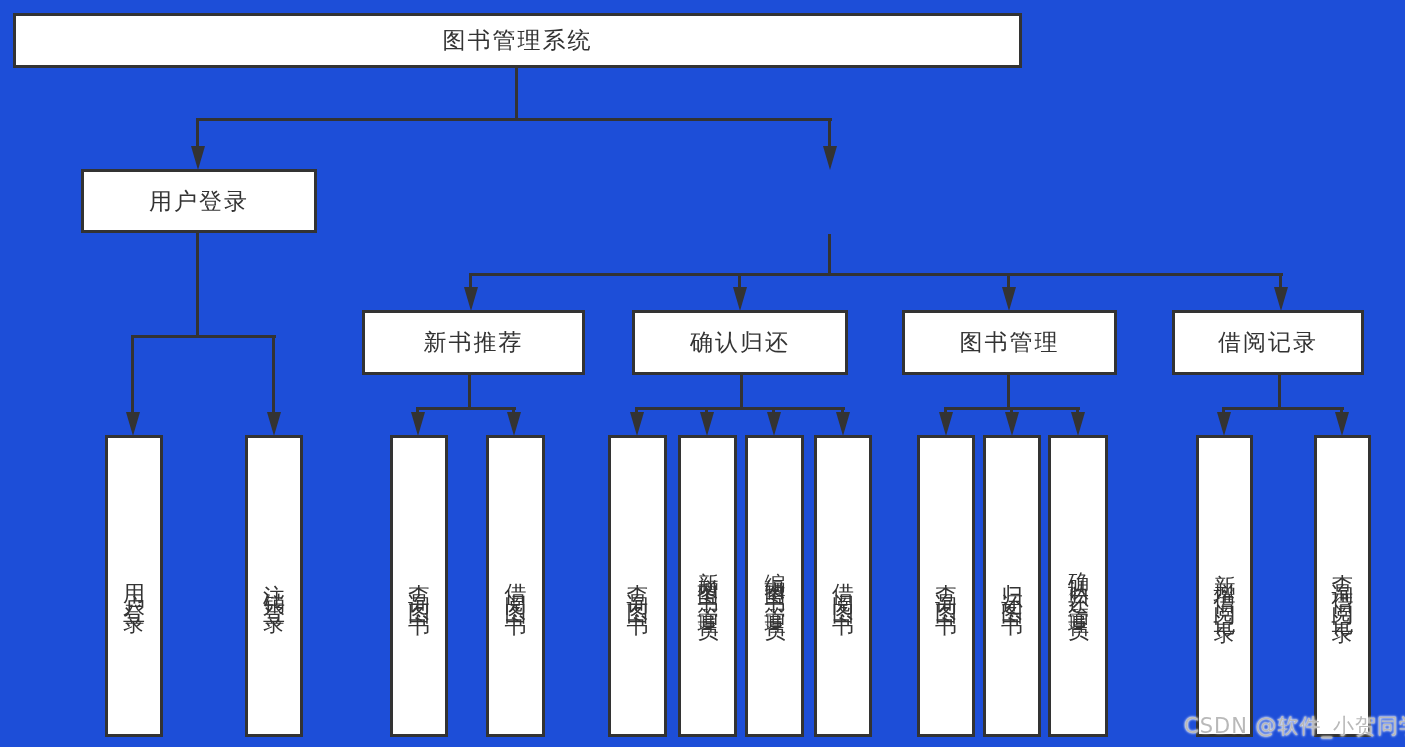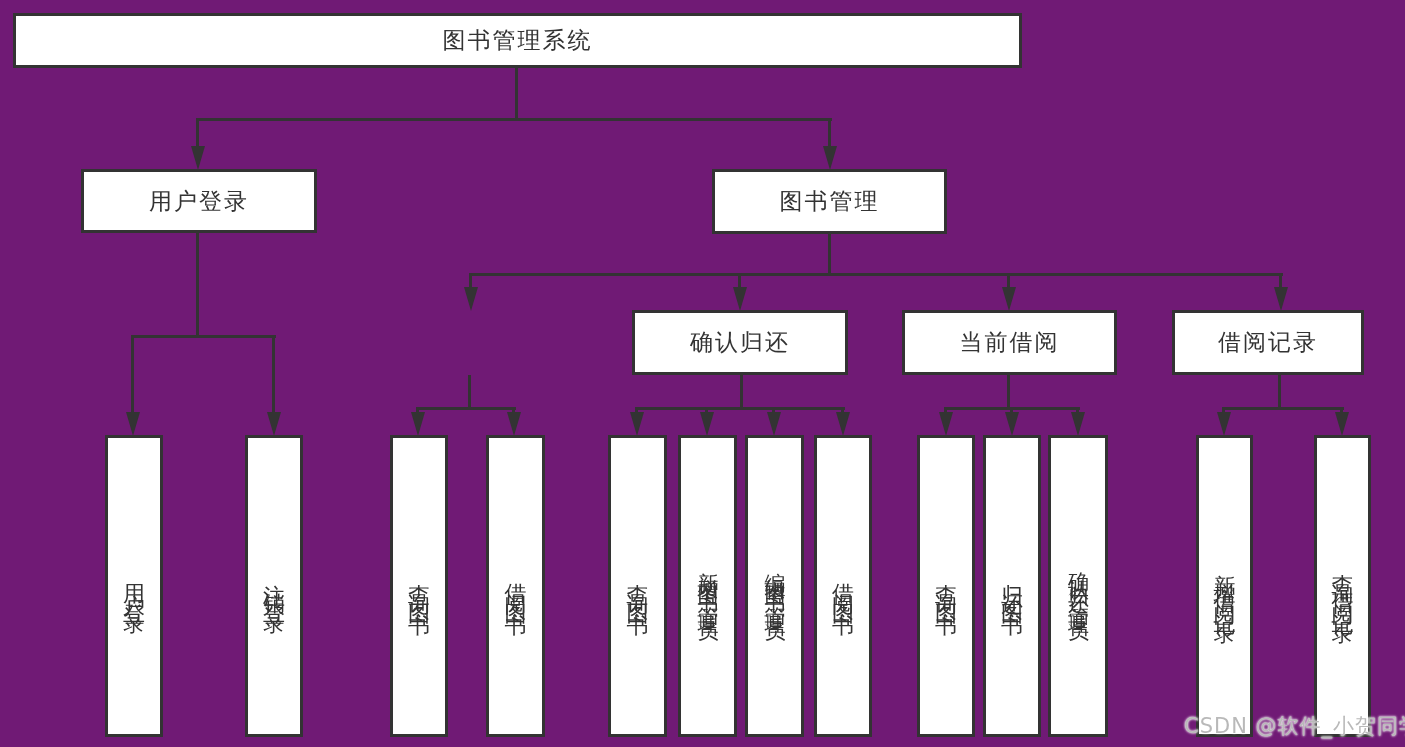--- a/index.html
+++ b/index.html
@@ -1,18 +1,18 @@
 <!DOCTYPE html>
 <html><head>
 <meta charset="utf-8">
 <style>
   :root { --line:#333333; --text:#333333; }
   html,body { margin:0; padding:0; background:#ffffff; }
   .canvas {
-    position:relative; width:1405px; height:747px; background:#701a75;
+    position:relative; width:1405px; height:747px; background:#1d4ed8;
     font-family:"DejaVu Sans","Liberation Sans",sans-serif; overflow:hidden;
   }
   .box {
     position:absolute; box-sizing:border-box; border:3px solid var(--line);
     background:#ffffff; color:var(--text);
     display:flex; align-items:center; justify-content:center;
   }
   .hbox { font-size:23px; letter-spacing:2px; white-space:nowrap; }
   .leaf {
     writing-mode:vertical-rl; text-orientation:mixed;
@@ -34,24 +34,24 @@
   }
 </style>
 </head>
 <body>
 
 <div class="canvas">
 
   <div class="box hbox" style="left:13px; top:13px; width:1009px; height:55px;">图书管理系统</div>
 
   <div class="box hbox" style="left:81px; top:169px; width:236px; height:64px;">用户登录</div>
-  <div class="box hbox" style="left:712px; top:169px; width:235px; height:65px;">图书管理</div>
 
+  <div class="box hbox" style="left:362px; top:310px; width:223px; height:65px;">新书推荐</div>
   <div class="box hbox" style="left:632px; top:310px; width:216px; height:65px;">确认归还</div>
-  <div class="box hbox" style="left:902px; top:310px; width:215px; height:65px;">当前借阅</div>
+  <div class="box hbox" style="left:902px; top:310px; width:215px; height:65px;">图书管理</div>
   <div class="box hbox" style="left:1172px; top:310px; width:192px; height:65px;">借阅记录</div>
 
   <div class="box leaf" style="left:105px; top:435px; width:58px; height:302px;">用户登录</div>
   <div class="box leaf" style="left:245px; top:435px; width:58px; height:302px;">注销登录</div>
 
   <div class="box leaf" style="left:390px; top:435px; width:58px; height:302px;">查询图书</div>
   <div class="box leaf" style="left:486px; top:435px; width:59px; height:302px;">借阅图书</div>
 
   <div class="box leaf" style="left:608px; top:435px; width:59px; height:302px;">查询图书</div>
   <div class="box leaf tight" style="left:678px; top:435px; width:59px; height:302px;">新增图书（管理员）</div>

